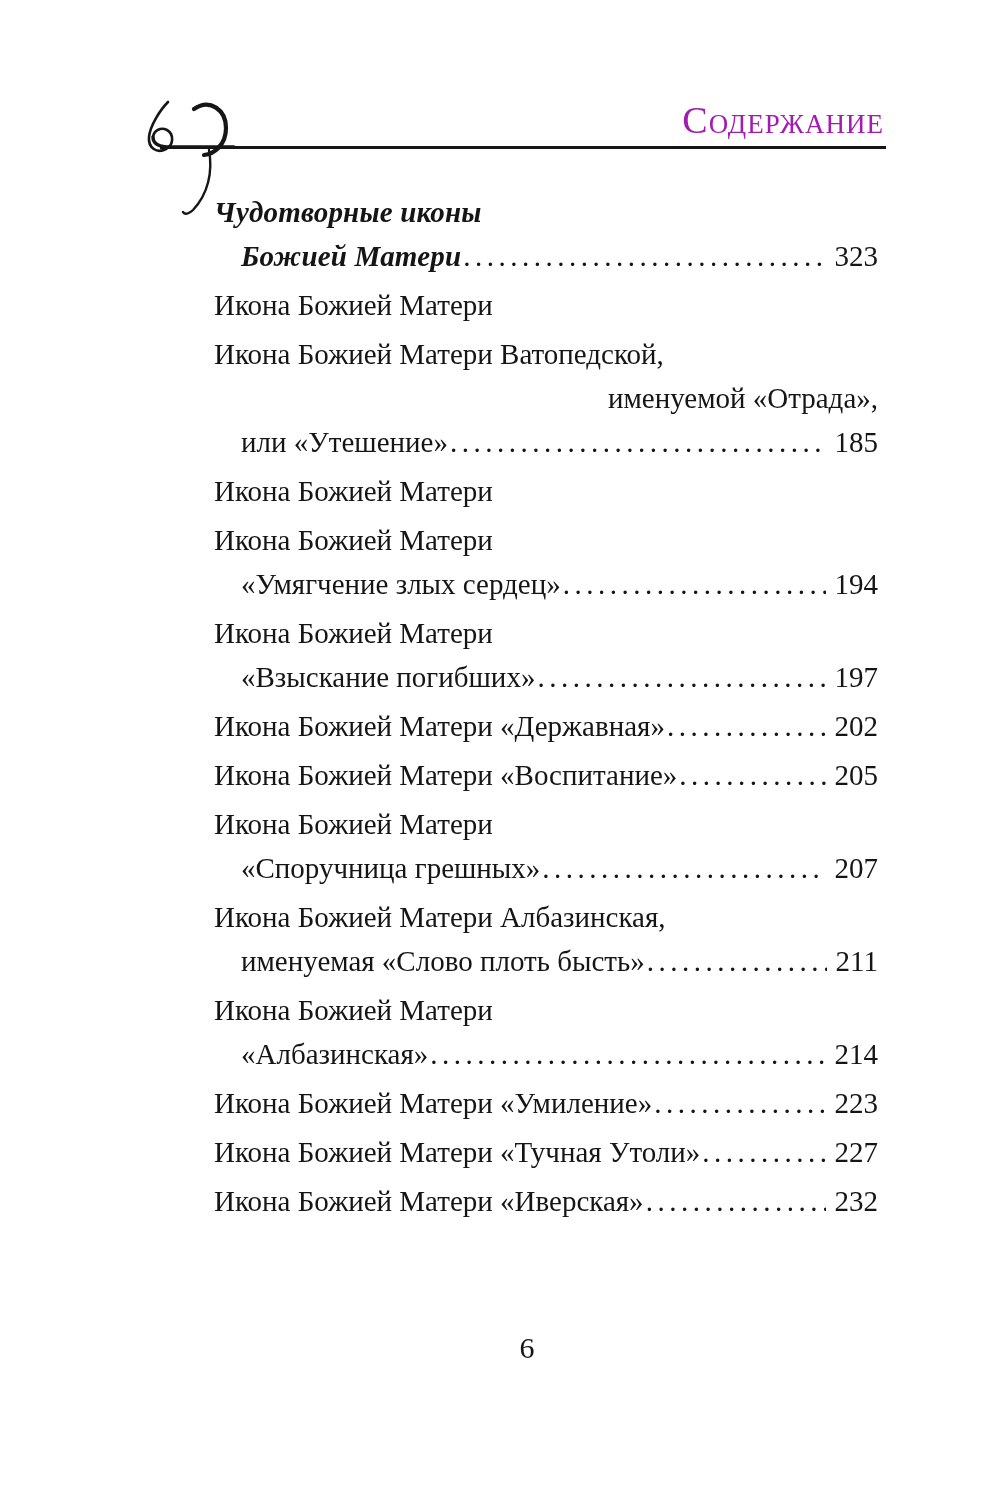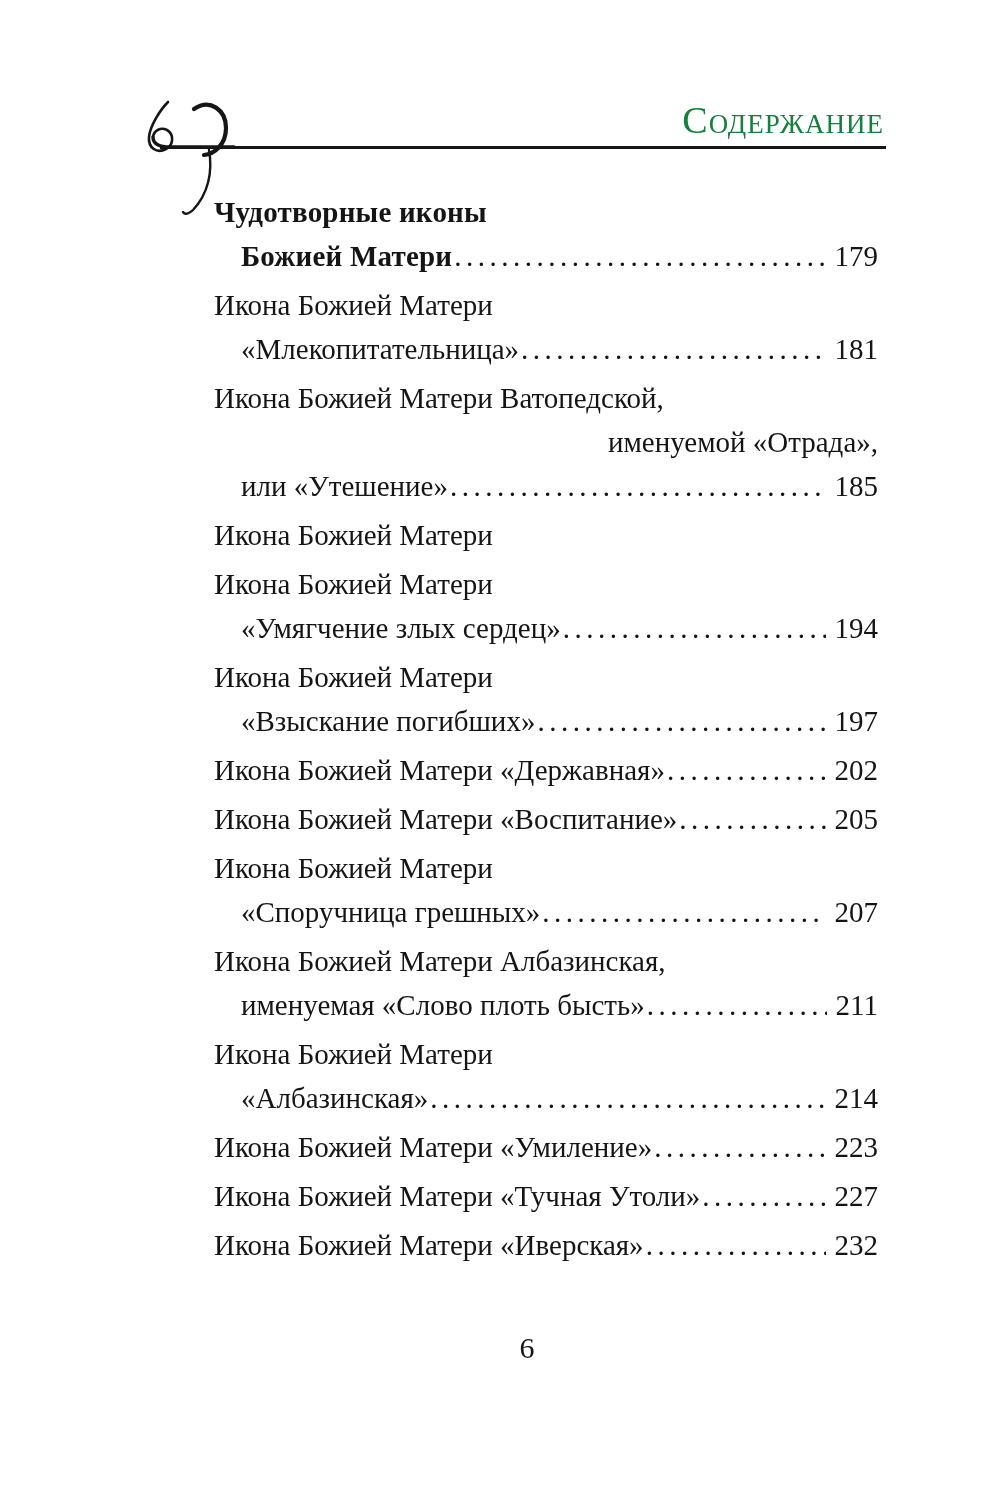--- a/index.html
+++ b/index.html
@@ -15,21 +15,21 @@
 
   
   .running-head-title {
     position: absolute;
     top: 100px;
     right: 116px;
     font-variant: small-caps;
     font-size: 38px;
     line-height: 40px;
     letter-spacing: 1px;
-    color: #15803d;
+    color: #a21caf;
     white-space: nowrap;
   }
   .head-rule {
     position: absolute;
     left: 160px;
     top: 146px;
     width: 726px;
     height: 3px;
     background: #161616;
   }
@@ -50,21 +50,21 @@
   }
   .entry { margin-bottom: 5px; }
   .line {
     display: flex;
     align-items: baseline;
     font-size: 29px;
     line-height: 44px;
     white-space: nowrap;
   }
   .line.cont { padding-left: 27px; justify-content: flex-end; }
-  .entry.section .t { font-weight: 700; letter-spacing: 0.2px; }
+  .entry.section .t { font-weight: 700; letter-spacing: 0.2px; font-style: italic; }
   .t { flex: 0 0 auto; }
   .dots {
     flex: 1 1 auto;
     min-width: 0;
     overflow: hidden;
     white-space: nowrap;
     margin-left: 2px;
   }
   .dots::before {
     content: "................................................................................";
@@ -112,33 +112,28 @@
 
   <div class="toc">
 
     <div class="entry section">
       <div class="line">
           <span class="t">Чудотворные иконы</span>
         </div>
       <div class="line cont">
         <span class="t">Божией Матери</span>
         <span class="dots"></span>
-        <span class="pg">179</span>
-      </div>
-    </div>
-
-    <div class="entry">
-      <div class="line">
-          <span class="t">Икона Божией Матери</span>
-        </div>
-      <div class="line cont">
-        <span class="t">«Млекопитательница»</span>
-        <span class="dots"></span>
-        <span class="pg">181</span>
-      </div>
+        <span class="pg">323</span>
+      </div>
+    </div>
+
+    <div class="entry">
+      <div class="line">
+          <span class="t">Икона Божией Матери</span>
+        </div>
     </div>
 
     <div class="entry">
       <div class="line">
           <span class="t">Икона Божией Матери Ватопедской,</span>
         </div>
       <div class="line cont">
           <span class="t">именуемой «Отрада»,</span>
         </div>
       <div class="line cont">

